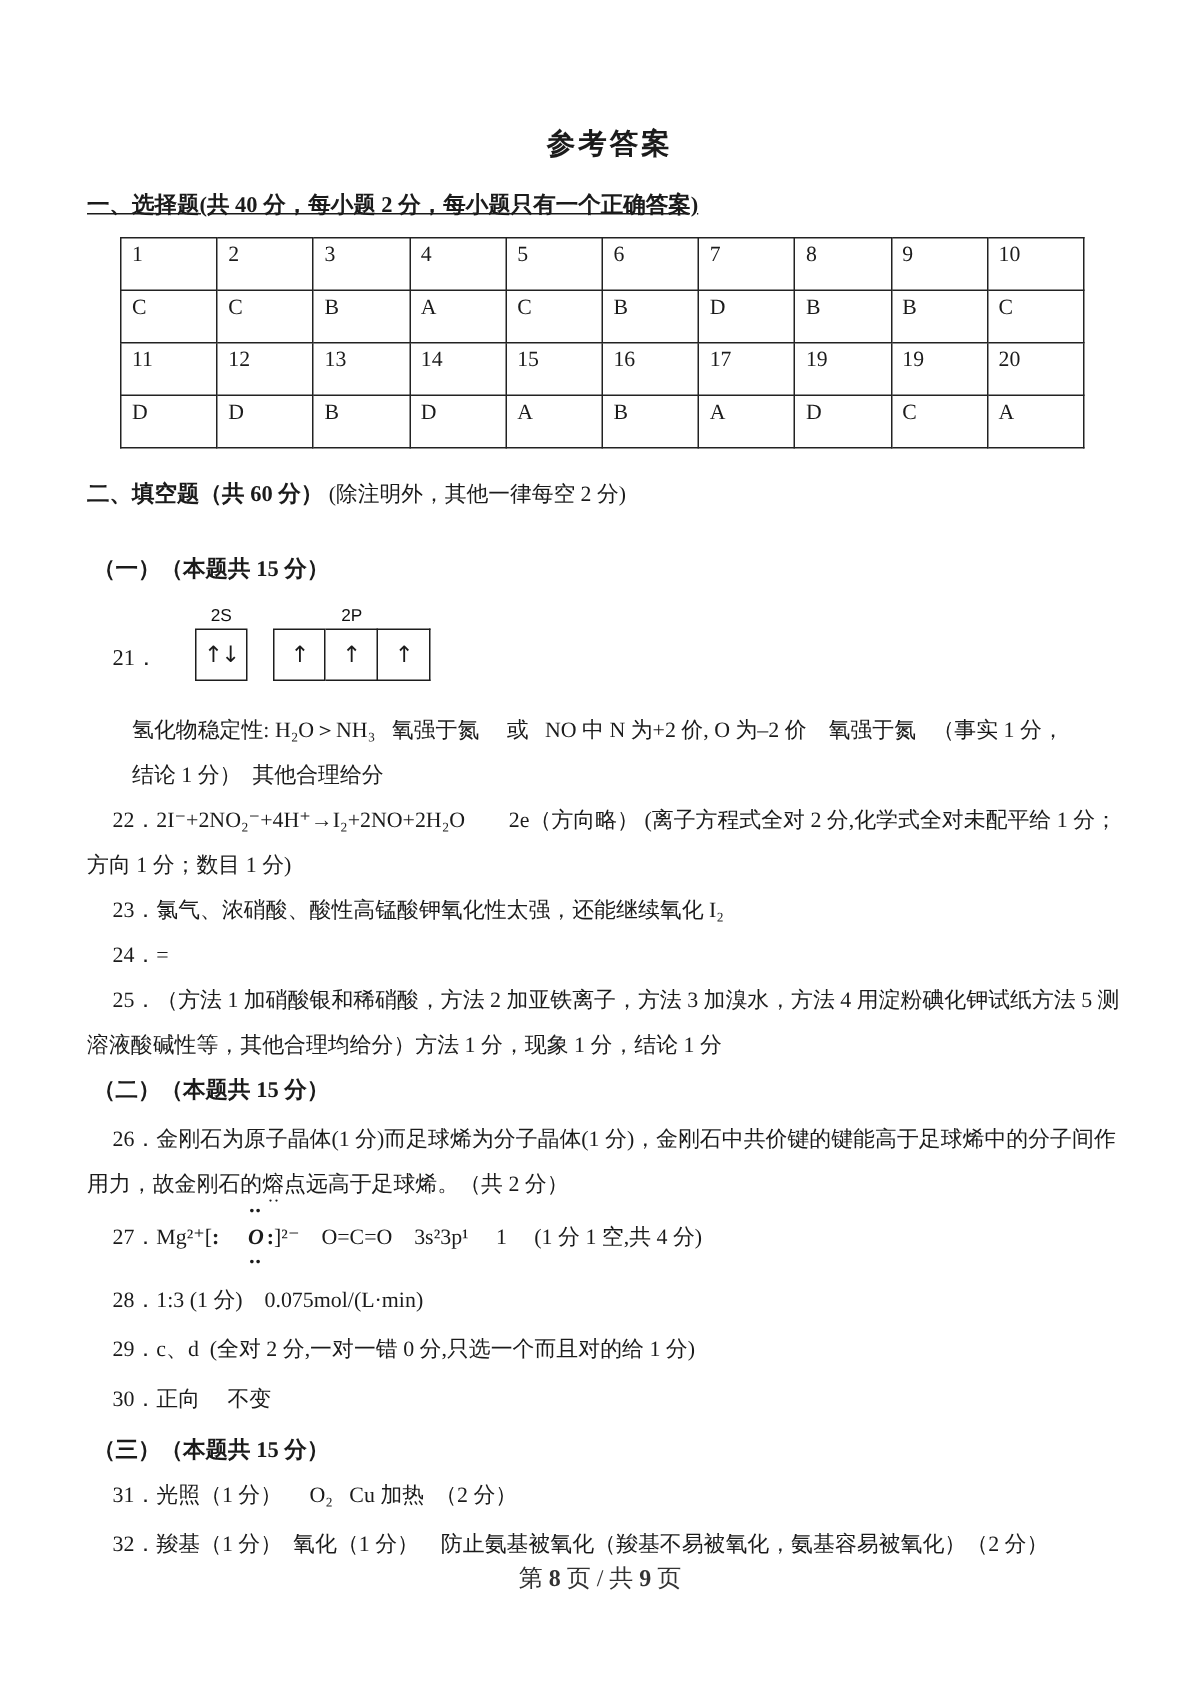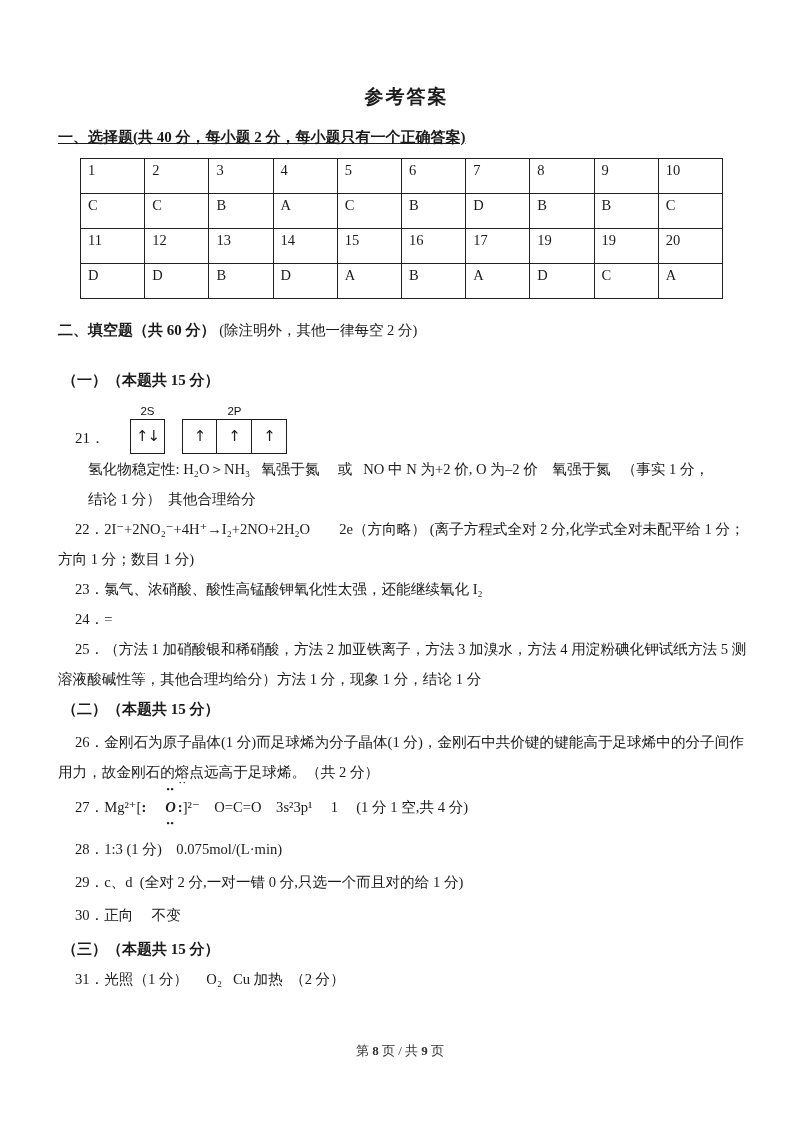--- a/index.html
+++ b/index.html
@@ -31,33 +31,33 @@
   .orb-label{font-family:"Liberation Sans","DejaVu Sans",sans-serif;font-size:11.5px;
              line-height:13px;margin-bottom:1px;color:#111;}
   .boxes{display:flex;}
   .box{width:35px;height:35px;box-sizing:border-box;border:1.6px solid #1d1d1d;
        display:flex;align-items:center;justify-content:center;
        font-family:"DejaVu Sans","Liberation Sans",sans-serif;font-size:15px;
        letter-spacing:-1px;padding-bottom:2px;}
   .boxes.joined .box + .box{border-left:none;}
 
   .ans{margin:0;font-size:14.6px;line-height:30px;text-indent:17px;white-space:pre-wrap;}
-  .q21ans{margin-top:0;padding-left:30px;text-indent:0;}
+  .q21ans{margin-top:18px;padding-left:30px;text-indent:0;}
   .mt3{margin-top:3px;} .mt5{margin-top:5px;} .mt12{margin-top:12px;}
 
   .lw-colon{font-weight:700;}
   .lw-core{position:relative;display:inline-block;font-style:italic;font-weight:700;padding:0 2px;}
   .lw-dots{position:absolute;font-size:9px;font-weight:700;letter-spacing:1px;
            line-height:8px;font-style:normal;white-space:nowrap;}
   .lw-top{top:-7px;left:50%;transform:translateX(-50%);}
   .lw-topright{top:-14px;right:-9px;}
   .lw-bottom{bottom:-5px;left:50%;transform:translateX(-50%);}
 
   .footer{position:absolute;top:1042px;left:0;right:0;text-align:center;
-          font-size:13px;color:#333;white-space:pre-wrap;}
+          font-size:16px;color:#333;white-space:pre-wrap;}
   .footer .num{font-weight:700;}
 </style>
 </head>
 <body>
 
 <div class="page">
   <div class="content">
 
     <h1 class="title">参考答案</h1>
 
@@ -159,17 +159,18 @@
     <p class="ans mt12">28．1:3 (1 分)    0.075mol/(L·min)</p>
 
     <p class="ans mt3">29．c、d  (全对 2 分,一对一错 0 分,只选一个而且对的给 1 分)</p>
 
     <p class="ans mt3">30．正向     不变</p>
 
     <p class="part-heading part3">（三）（本题共 15 分）</p>
 
     <p class="ans">31．光照（1 分）     O₂   Cu 加热  （2 分）</p>
 
+    <p class="ans mt3">32．羧基（1 分）  氧化（1 分）    防止氨基被氧化（羧基不易被氧化，氨基容易被氧化）（2 分）</p>
 
   </div>
 
   <div class="footer"><span>第 </span><span class="num">8</span><span> 页 / 共 </span><span class="num">9</span><span> 页</span></div>
 </div>
 
 </body></html>

